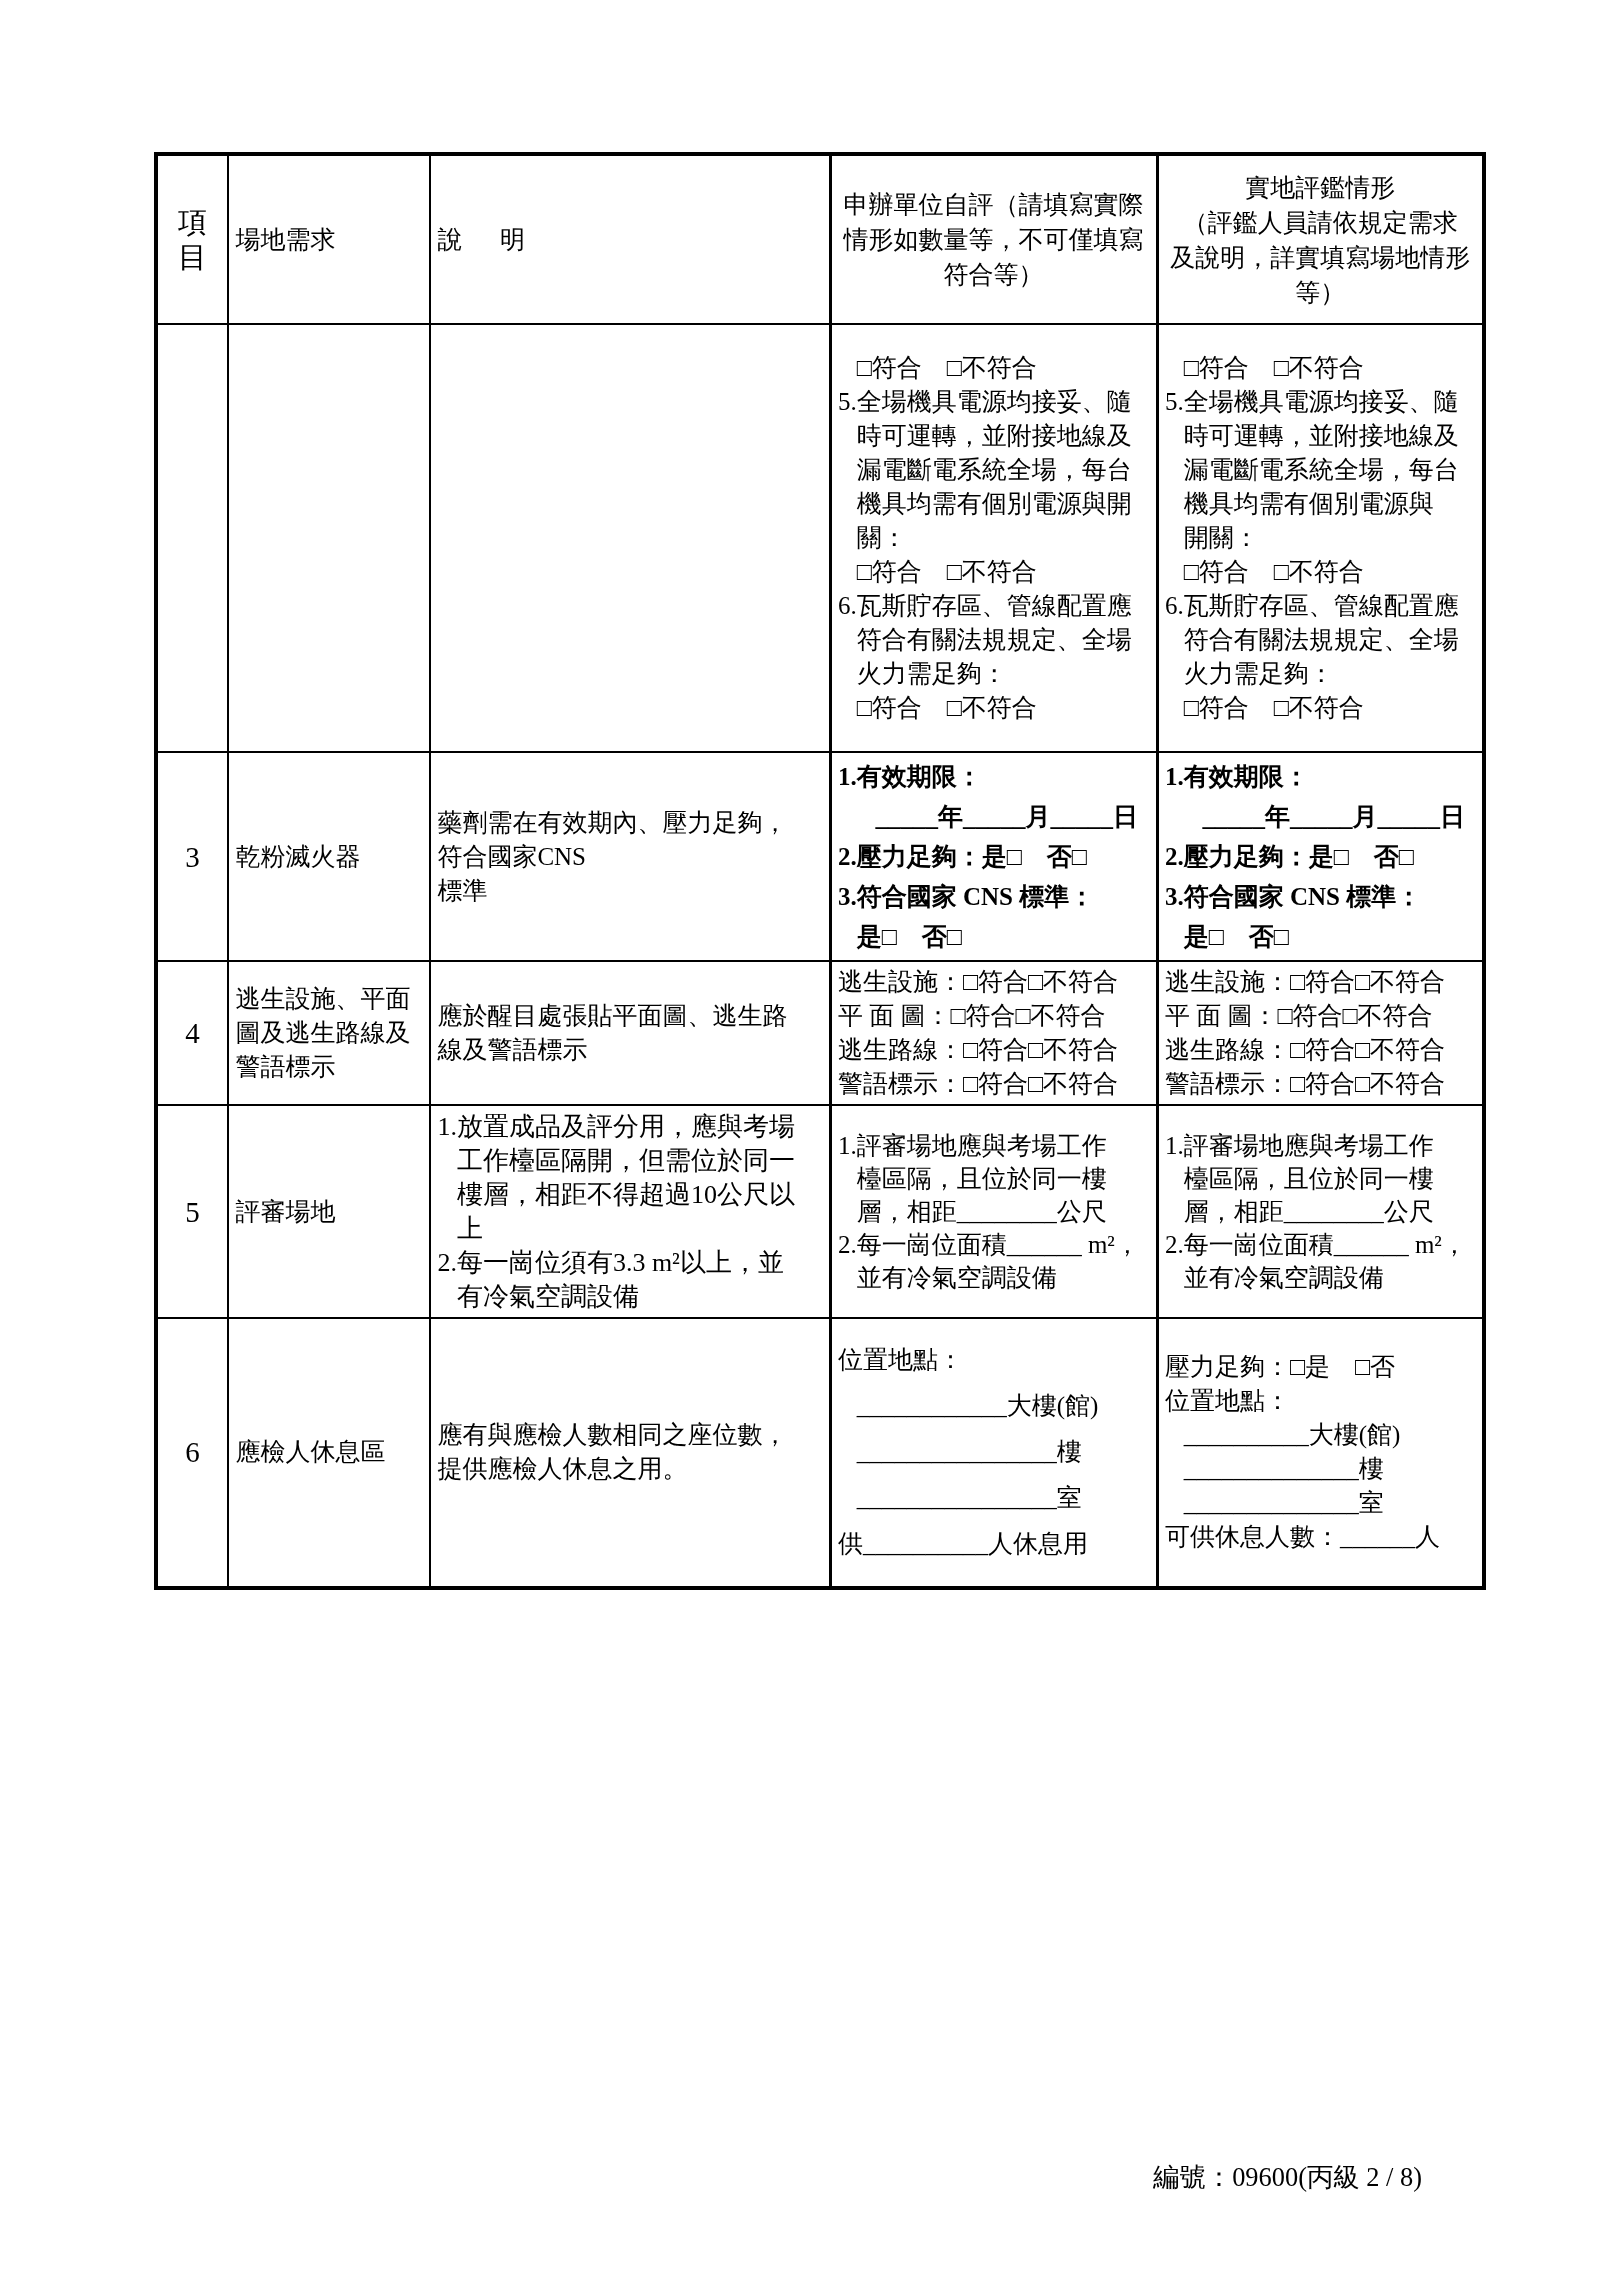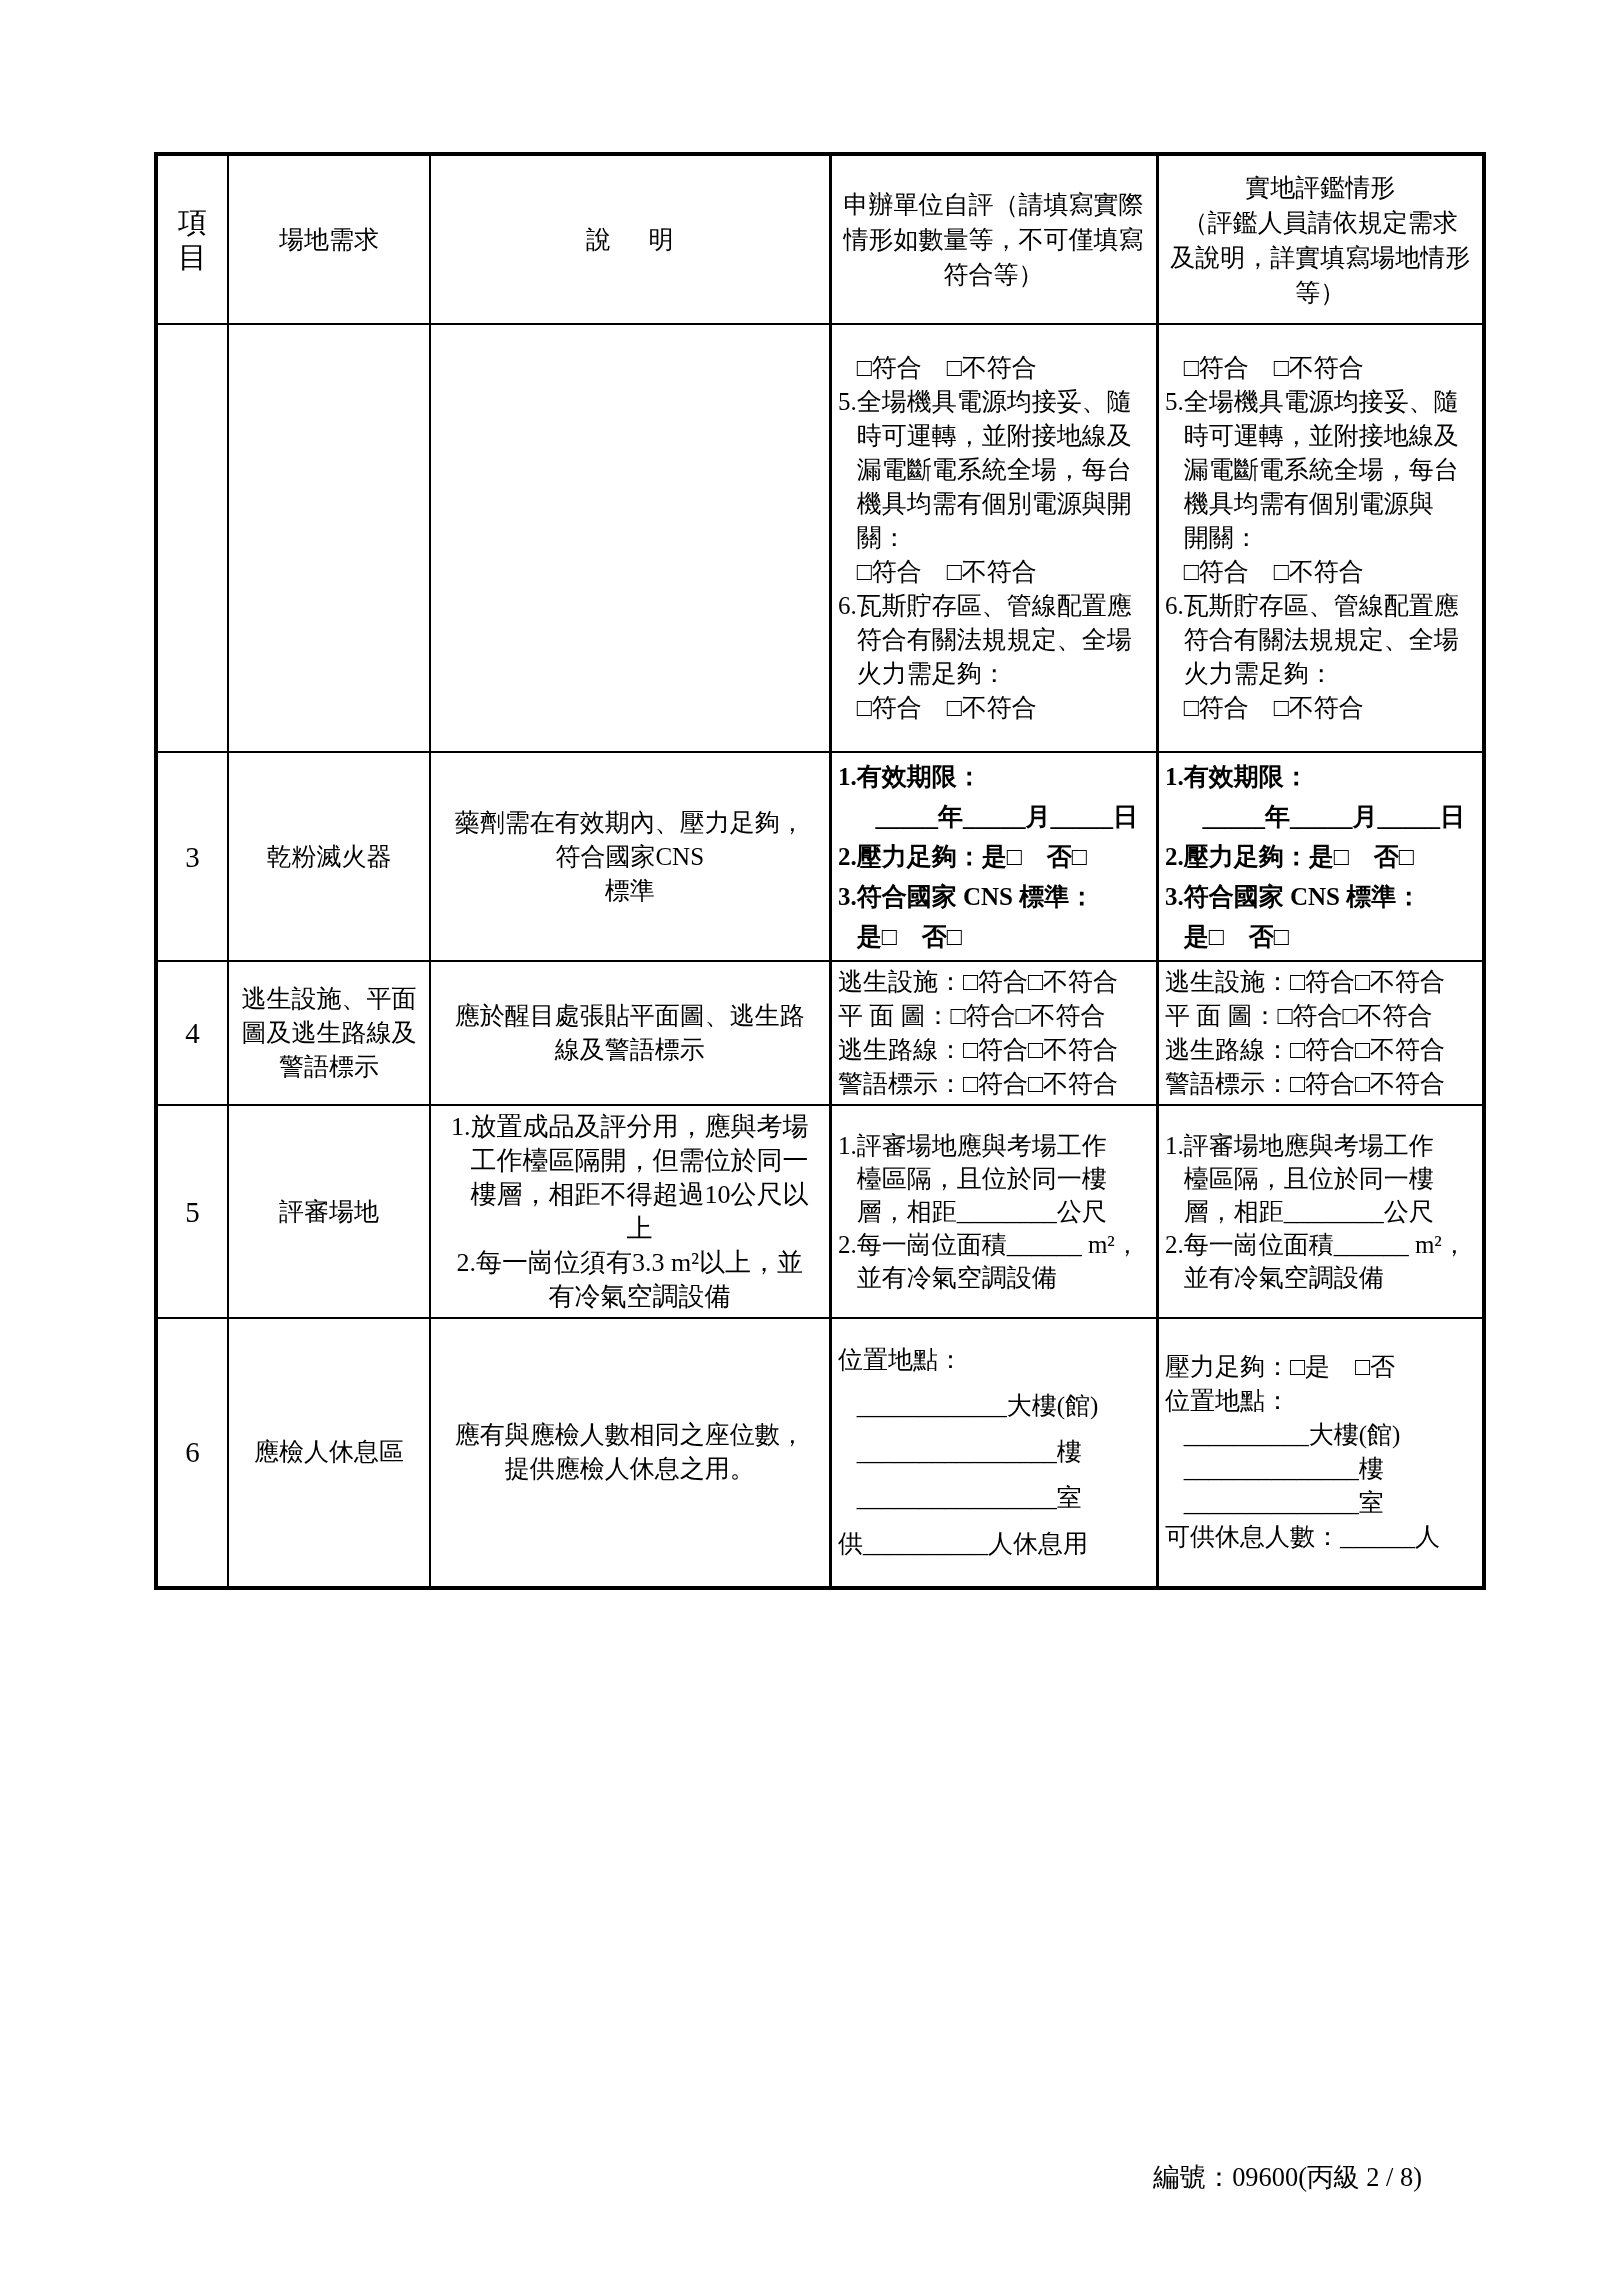--- a/index.html
+++ b/index.html
@@ -41,21 +41,21 @@
   }
   td.c1 { text-align: center; }
   td.c1 .cell { font-size: 29px; }
   tr.r1 td { text-align: center; }
   tr.r1 .cell { line-height: 35px; }
   .lh34 { line-height: 34px; font-size: 26px; }
   .lh41 { line-height: 33px; }
   .lh42 { line-height: 34px; }
   .lh50 { line-height: 40px; font-weight: bold; }
   .lh57 { line-height: 46px; }
-  td.c2 .cell, td.c3 .cell { text-align: center; }
+  td.c2 .cell, td.c3 .cell { text-align: left; }
   .footer {
     position: absolute;
     left: 1153px;
     top: 2160px;
     font-size: 26.4px;
     white-space: pre;
   }
 </style>
 </head>
 <body>

